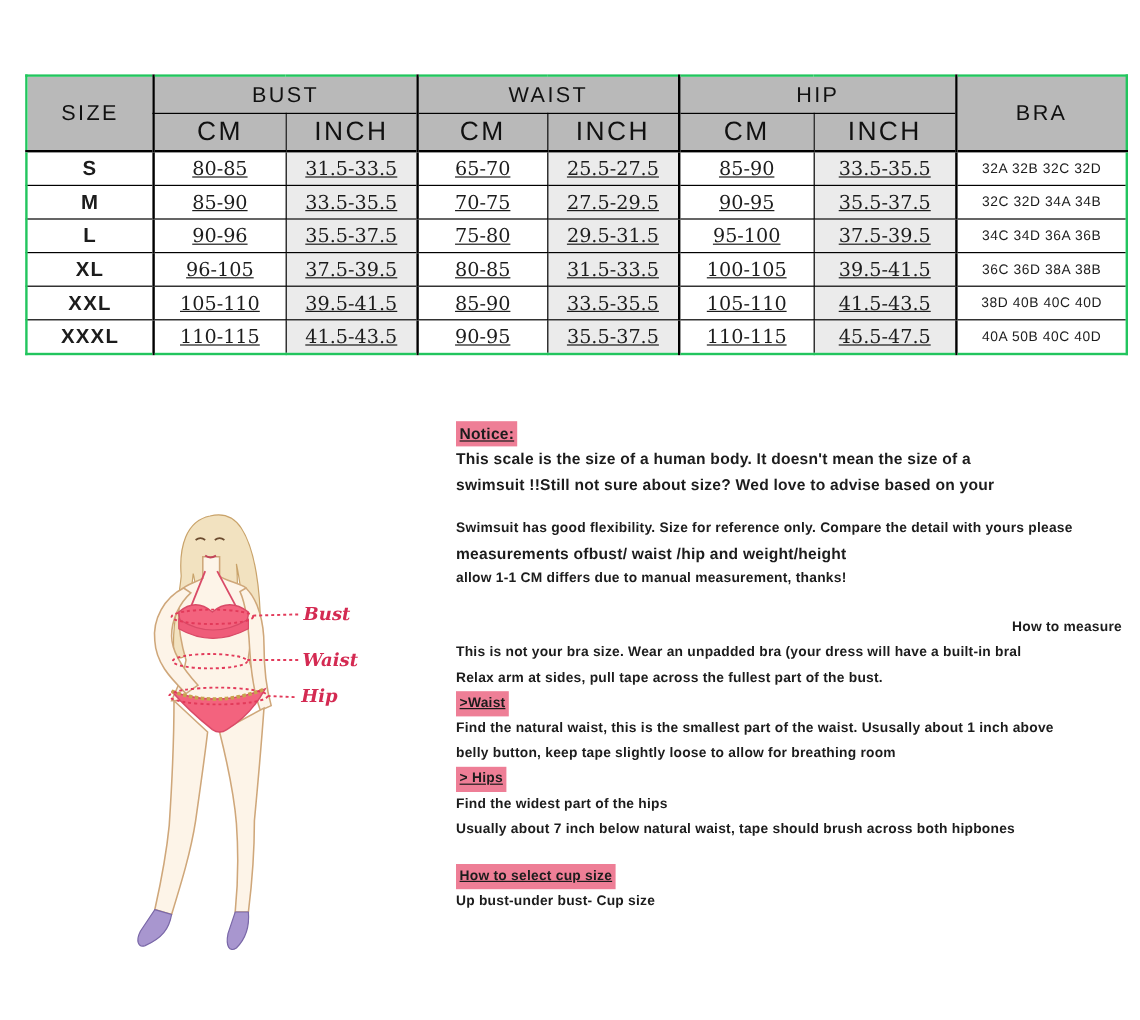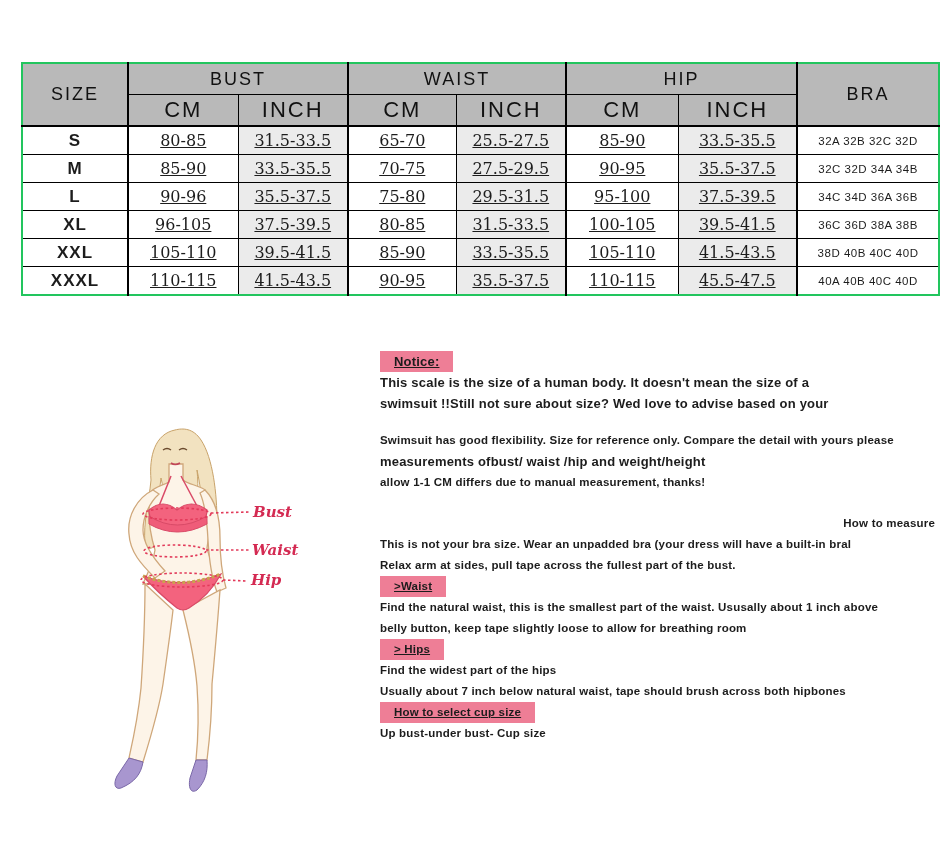--- a/index.html
+++ b/index.html
@@ -33,26 +33,26 @@
 
   
   .text-col{
     position:absolute;left:380px;top:351px;width:555px;
     font-weight:bold;line-height:21px;letter-spacing:0.2px;
   }
   .text-col .line{white-space:nowrap;}
   .big{font-size:13px;}
   .small{font-size:11.5px;}
   .hl{
-    display:inline-block;background:#ee7e96;padding:0 14px;
+    display:inline-block;background:#ee7e96;padding:0 3px;
     text-decoration:underline;color:#1c1c1c;
   }
   .gap16{margin-top:16px;}
   .gap20{margin-top:20px;text-align:right;}
-  .gap18{}
+  .gap18{margin-top:18px;}
 
   
   .figure-wrap{position:absolute;left:105px;top:418px;width:255px;height:400px;}
   .fig-label{
     font-family:"DejaVu Serif", serif;font-style:italic;font-weight:bold;
     font-size:15px;fill:#d42a52;
   }
 </style>
 </head>
 <body>
@@ -138,21 +138,21 @@
         <td class="bra">38D 40B 40C 40D</td>
       </tr>
       <tr>
         <td class="sz gsep">XXXL</td>
         <td class="num">110-115</td>
         <td class="num inch gsep">41.5-43.5</td>
         <td class="num">90-95</td>
         <td class="num inch gsep">35.5-37.5</td>
         <td class="num">110-115</td>
         <td class="num inch gsep">45.5-47.5</td>
-        <td class="bra">40A 40B 40C 40D</td>
+        <td class="bra">40A 50B 40C 40D</td>
       </tr>
     </tbody>
   </table>
 </div>
 
 <div class="figure-wrap">
   <svg width="255" height="400" viewBox="0 0 255 400">
 
     <path d="M70,12 C50,16 44,38 46,62 C44,84 38,104 40,126 C44,134 52,130 54,118 C52,96 54,76 56,60
          C60,74 58,96 60,116 C64,124 70,118 70,108 L70,60

